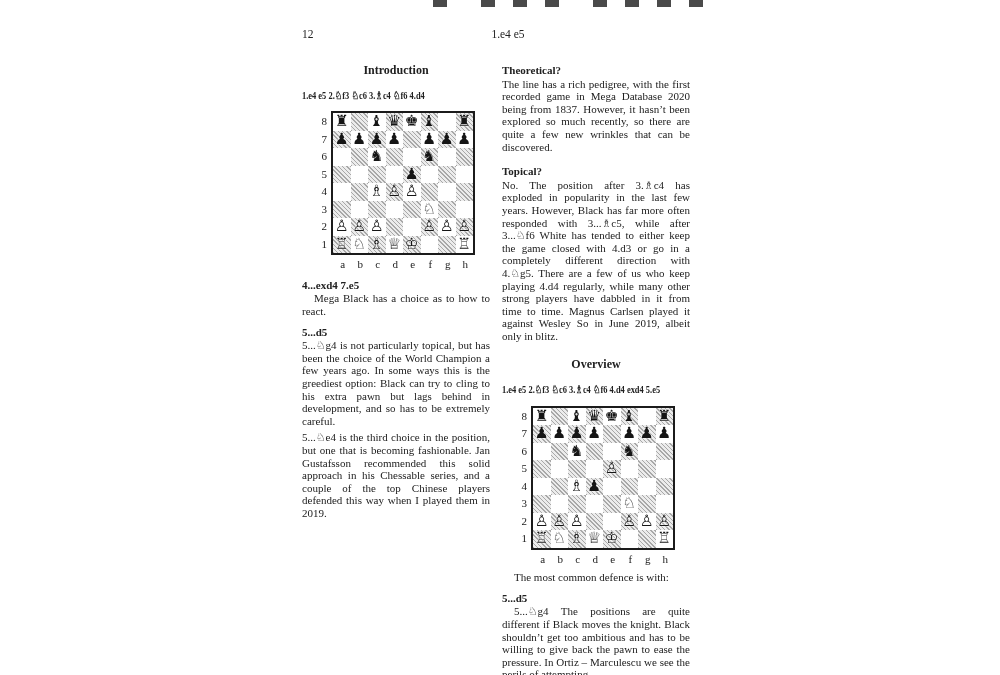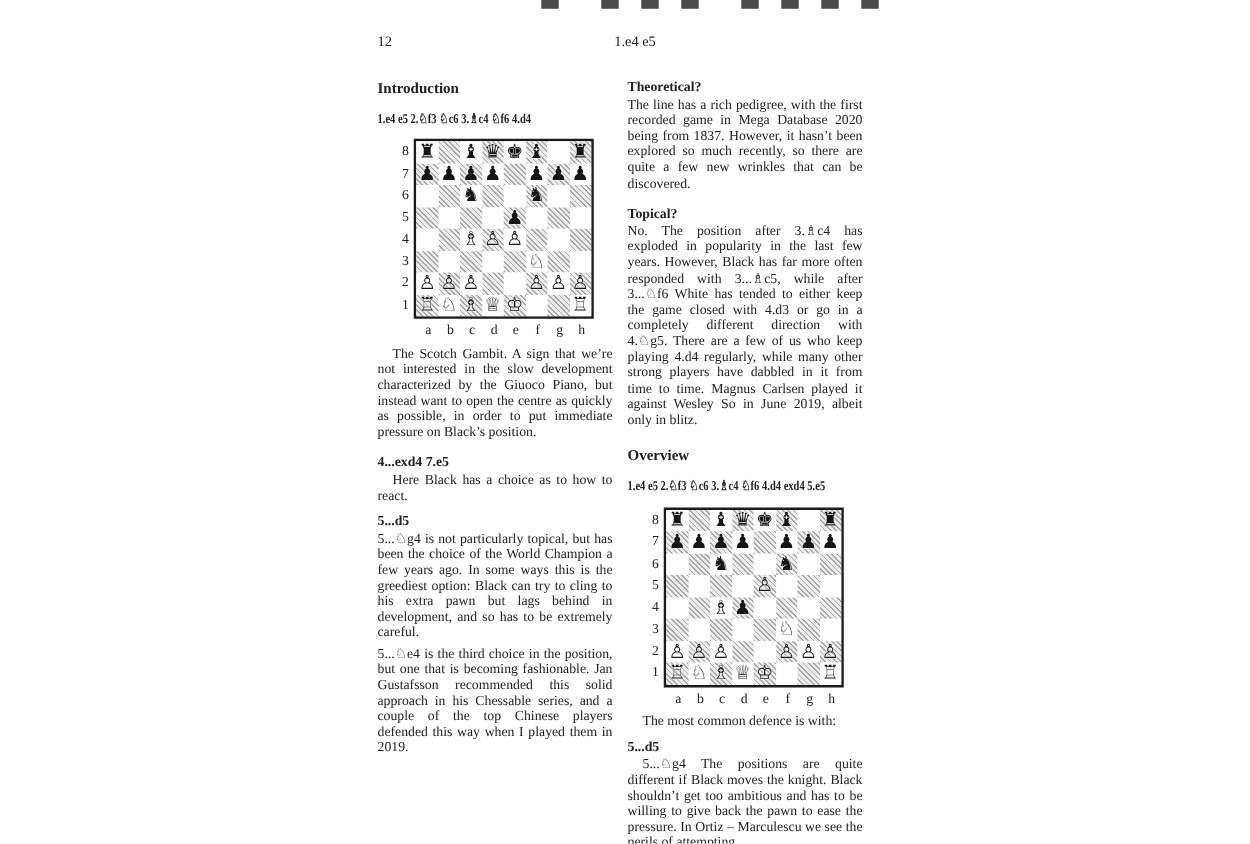--- a/index.html
+++ b/index.html
@@ -8,21 +8,21 @@
   
   #topbar{position:absolute;top:0;left:0;width:1000px;height:8px;}
   .topicon{position:absolute;top:0;height:7px;width:14px;}
   
   #pagehead{position:absolute;left:302px;top:28px;width:388px;height:16px;font-size:11.5px;}
   #pagenum{position:absolute;left:0;top:0;}
   #runhead{position:absolute;left:12px;top:0;width:100%;text-align:center;}
   
   #cols{position:absolute;left:302px;top:56px;width:388px;display:flex;gap:12px;}
   .col{width:188px;font-size:11px;line-height:12.6px;text-align:justify;}
-  .center-head{font-weight:bold;font-size:12px;margin:8px 0 4px 0;}
+  .center-head{font-weight:bold;font-size:12px;text-align:center;margin:8px 0 4px 0;}
   .moves{font-weight:bold;font-size:10.8px;white-space:nowrap;transform:scaleX(0.78);
          transform-origin:0 50%;margin:12px 0 2px 0;text-align:left;}
   .subhead{font-weight:bold;margin:8px 0 1px 0;text-align:left;}
   p{margin:0 0 1px 0;}
   p.indent{text-indent:12px;}
   p.gap-after{margin-bottom:12px;}
   
   .diagram{margin:10px 0 6px 0;}
   .diag-top{display:flex;justify-content:center;}
   .ranks{display:flex;flex-direction:column;margin-right:4px;padding-top:2px;}
@@ -212,23 +212,22 @@
             <div class="file-label">a</div>
             <div class="file-label">b</div>
             <div class="file-label">c</div>
             <div class="file-label">d</div>
             <div class="file-label">e</div>
             <div class="file-label">f</div>
             <div class="file-label">g</div>
             <div class="file-label">h</div>
           </div>
         </div>
-      <p class="indent gap-after">The Scotch Gambit. A sign that we’re not interested in the slow development characterized by the Giuoco Piano, but instead want to open the centre as quickly as possible, in order to put immediate pressure on Black’s position.</p>
       <div class="subhead">4...exd4 7.e5</div>
-      <p class="indent">Here Black has a choice as to how to react.</p>
+      <p class="indent">Mega Black has a choice as to how to react.</p>
       <div class="subhead">5...d5</div>
       <p class="gap-after" style="margin-bottom:4px;">5...♘g4 is not particularly topical, but has been the choice of the World Champion a few years ago. In some ways this is the greediest option: Black can try to cling to his extra pawn but lags behind in development, and so has to be extremely careful.</p>
       <p>5...♘e4 is the third choice in the position, but one that is becoming fashionable. Jan Gustafsson recommended this solid approach in his Chessable series, and a couple of the top Chinese players defended this way when I played them in 2019.</p>
     </div>
 
     <div class="col">
       <div class="subhead" style="margin-top:8px;">Theoretical?</div>
       <p class="gap-after">The line has a rich pedigree, with the first recorded game in Mega Database 2020 being from 1837. However, it hasn’t been explored so much recently, so there are quite a few new wrinkles that can be discovered.</p>
       <div class="subhead">Topical?</div>
       <p>No. The position after 3.♗c4 has exploded in popularity in the last few years. However, Black has far more often responded with 3...♗c5, while after 3...♘f6 White has tended to either keep the game closed with 4.d3 or go in a completely different direction with 4.♘g5. There are a few of us who keep playing 4.d4 regularly, while many other strong players have dabbled in it from time to time. Magnus Carlsen played it against Wesley So in June 2019, albeit only in blitz.</p>

